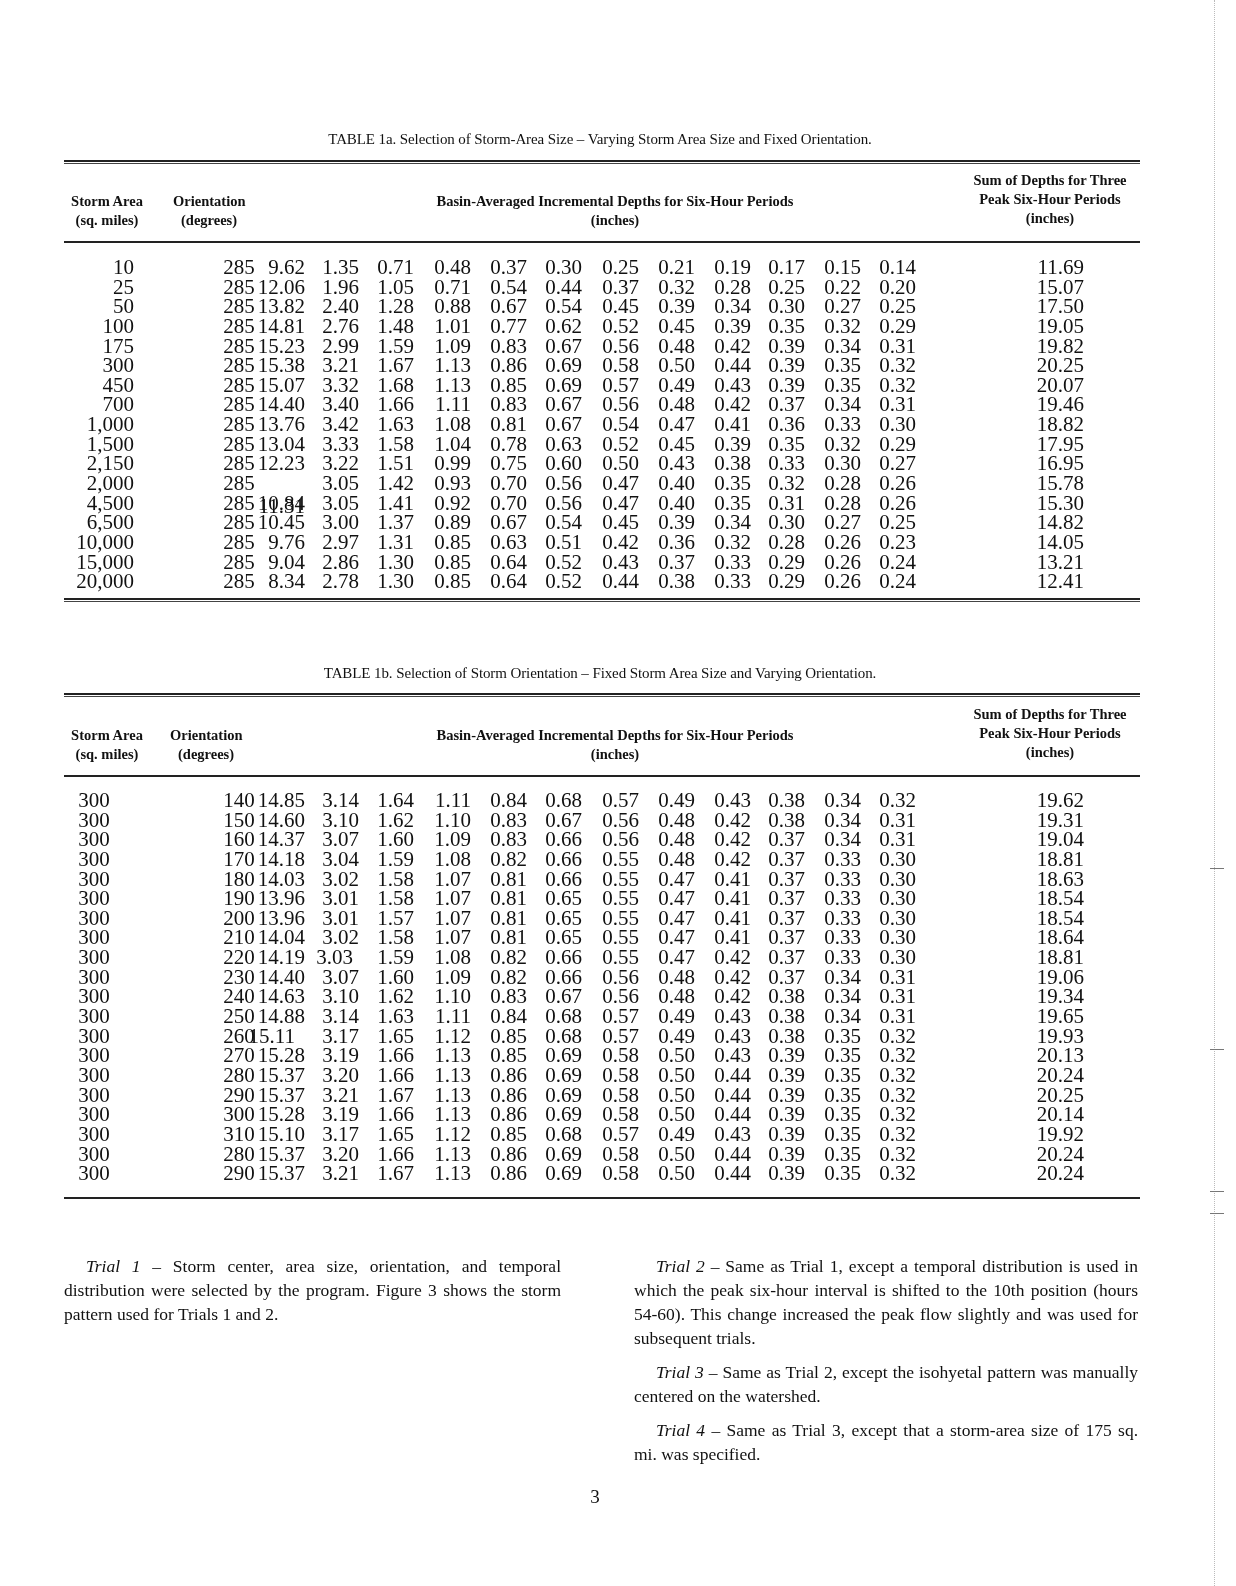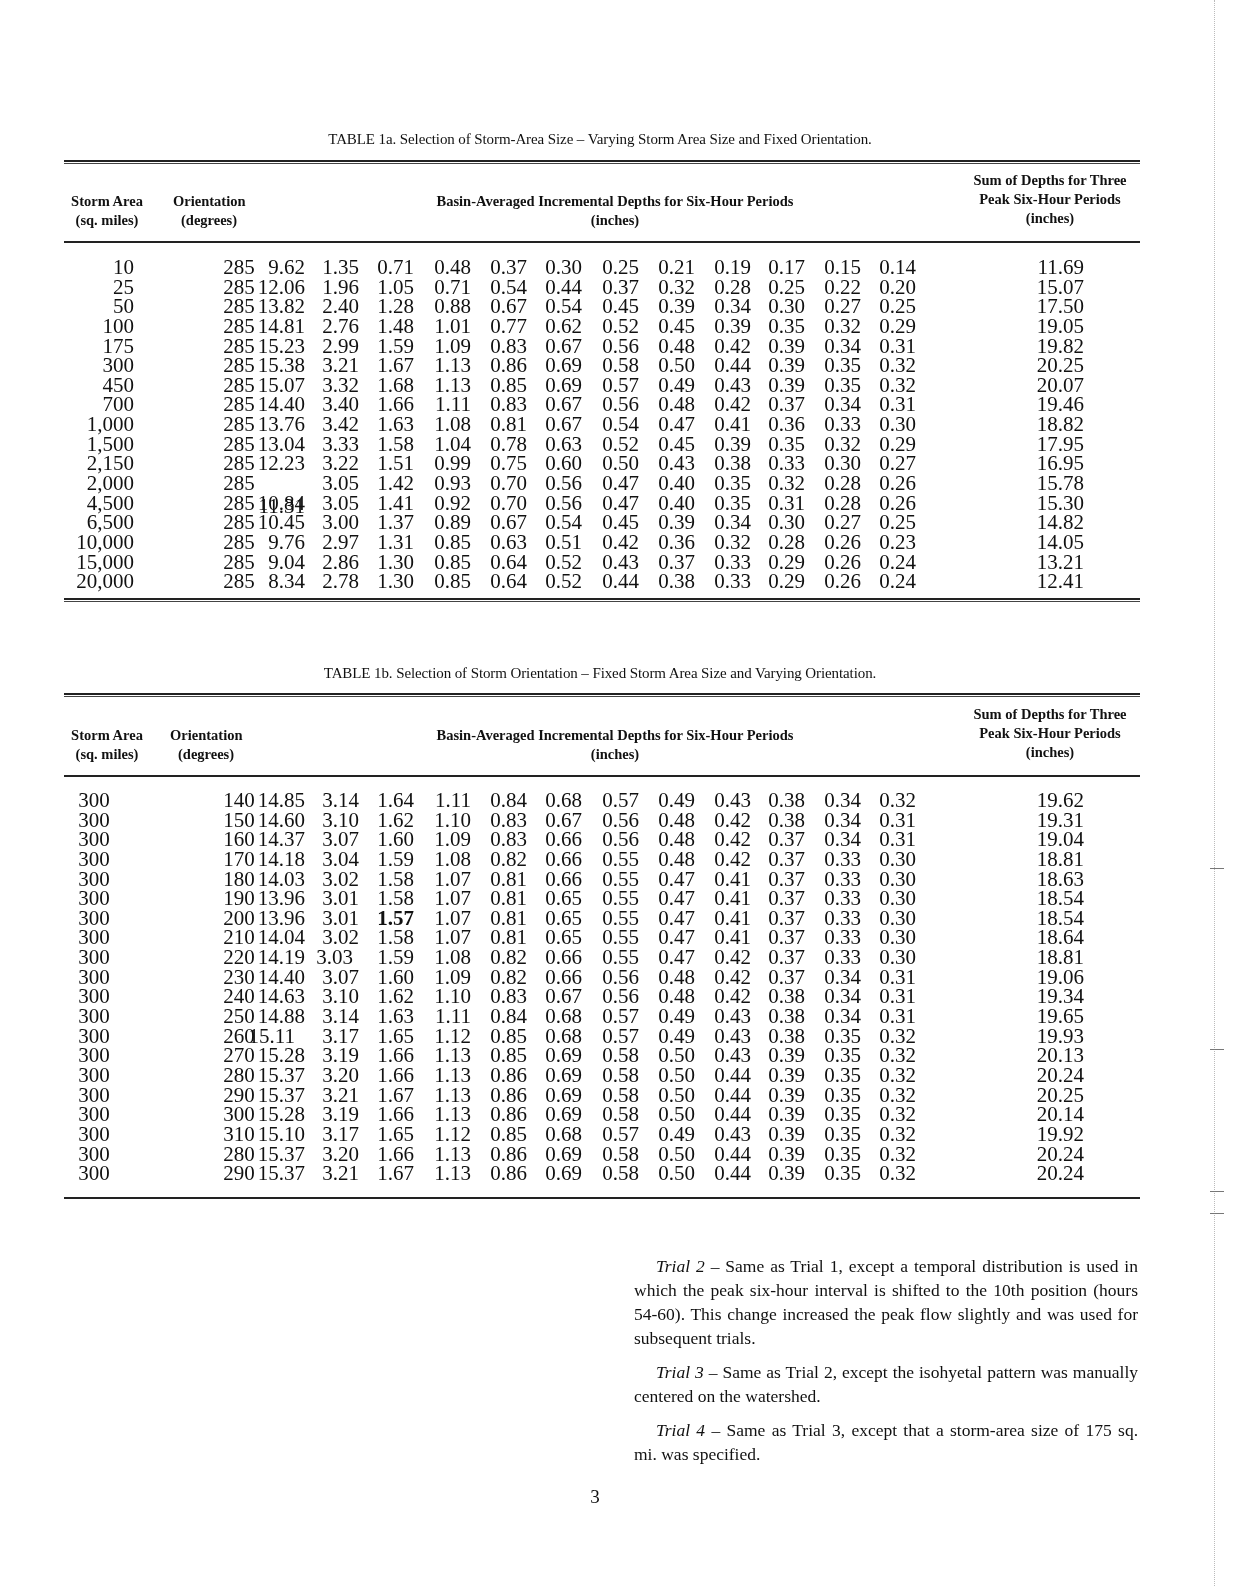--- a/index.html
+++ b/index.html
@@ -500,21 +500,21 @@
         <span class="cell c-d" style="left: 691px;">0.37</span>
         <span class="cell c-d" style="left: 747px;">0.33</span>
         <span class="cell c-d" style="left: 802px;">0.30</span>
         <span class="cell c-sum">18.54</span>
       </div>
       <div class="row">
         <span class="cell c-area">300</span>
         <span class="cell c-orient">200</span>
         <span class="cell c-d" style="left: 191px;">13.96</span>
         <span class="cell c-d" style="left: 245px;">3.01</span>
-        <span class="cell c-d" style="left: 300px; font-weight: bold;">1.57</span>
+        <span class="cell c-d" style="left: 300px;">1.57</span>
         <span class="cell c-d" style="left: 357px;">1.07</span>
         <span class="cell c-d" style="left: 413px;">0.81</span>
         <span class="cell c-d" style="left: 468px;">0.65</span>
         <span class="cell c-d" style="left: 525px;">0.55</span>
         <span class="cell c-d" style="left: 581px;">0.47</span>
         <span class="cell c-d" style="left: 637px;">0.41</span>
         <span class="cell c-d" style="left: 691px;">0.37</span>
         <span class="cell c-d" style="left: 747px;">0.33</span>
         <span class="cell c-d" style="left: 802px;">0.30</span>
         <span class="cell c-sum">18.54</span>
@@ -738,20 +738,21 @@
         <span class="cell c-d" style="left: 691px;">0.39</span>
         <span class="cell c-d" style="left: 747px;">0.35</span>
         <span class="cell c-d" style="left: 802px;">0.32</span>
         <span class="cell c-sum">20.24</span>
       </div>
     </div>
   <div class="rule-single" style="top:1197px"></div>
 </section>
 
 <div class="body-text col-left">
+  <p class="para indent"><span class="trial">Trial 1</span><span> – Storm center, area size, orientation, and temporal distribution were selected by the program.  Figure 3 shows the storm pattern used for Trials 1 and 2.</span></p>
 </div>
 
 <div class="body-text col-right">
   <p class="para indent"><span class="trial">Trial 2</span><span> – Same as Trial 1, except a temporal distribution is used in which the peak six-hour interval is shifted to the 10th position (hours 54-60). This change increased the peak flow slightly and was used for subsequent trials.</span></p>
   <p class="para indent"><span class="trial">Trial 3</span><span> – Same as Trial 2, except the isohyetal  pattern was manually centered on the watershed.</span></p>
   <p class="para indent"><span class="trial">Trial 4</span><span> – Same as Trial 3, except that a storm-area size of 175 sq. mi. was specified.</span></p>
 </div>
 
 <div class="page-number">3</div>
 

